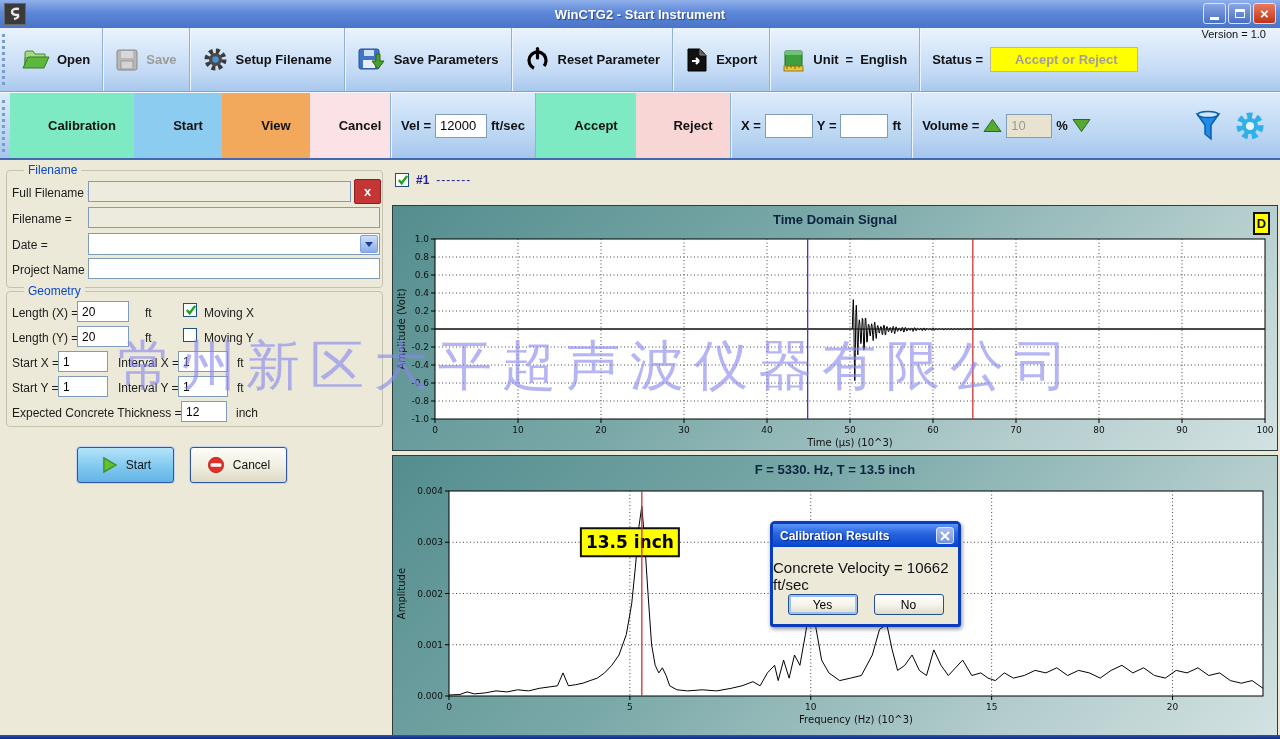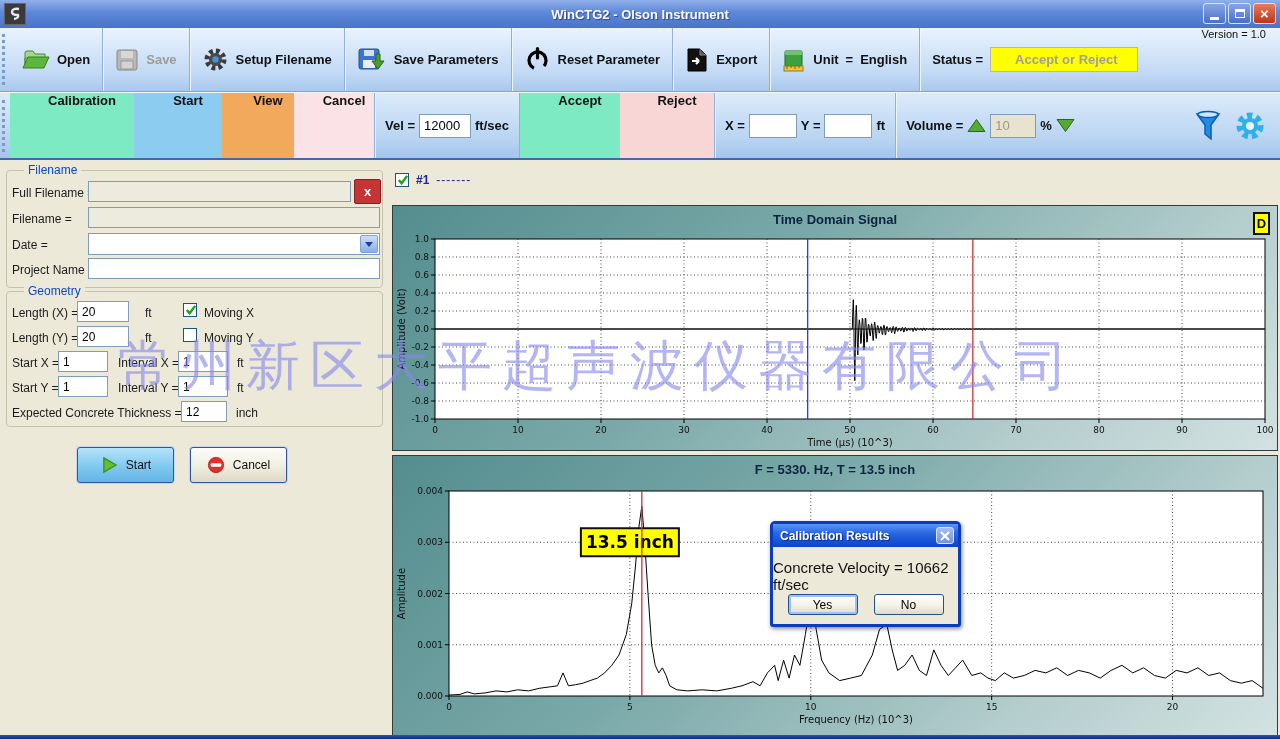--- a/index.html
+++ b/index.html
@@ -32,21 +32,21 @@
     border-top:1px solid #f4f9ff; border-bottom:2px solid #4268b4; display:flex; align-items:stretch; }
   .grip { width:6px; align-self:center; height:80%; border-left:3px dotted #7a9cc8; margin:0 2px; }
   .tb1-item { display:flex; align-items:center; gap:7px; padding:0 12px; height:100%; cursor:default; }
   .tb1-item .lbl { font-weight:bold; font-size:13px; color:#111; }
   .tb1-item.disabled .lbl { color:#9c9c94; }
   .vsep { width:1px; height:100%; background:#8fb0d8; box-shadow:1px 0 0 #eef5fd; }
   .version { margin-left:auto; margin-right:14px; font-size:11px; color:#111; }
   .status-box { width:148px; height:25px; background:#ffff00; border:1px solid #b8b8a8;
     color:#a0a09a; font-weight:bold; font-size:13px; line-height:23px; padding-left:24px; }
 
-  .tb2-block { display:flex; align-items:flex-start; justify-content:center; gap:20px; padding:0 26px; cursor:default; }
+  .tb2-block { display:flex; align-items:center; justify-content:center; gap:20px; padding:0 26px; cursor:default; }
   .tb2-block .lbl { font-weight:bold; font-size:13px; color:#111; }
   .bg-mint   { background:#7deac4; }
   .bg-blue   { background:#8cccf0; }
   .bg-orange { background:#f2a95c; }
   .bg-pink   { background:#fbe2e7; }
   .bg-pink2  { background:#f8d6d6; }
   .tb2-group { display:flex; align-items:center; gap:4px; padding:0 10px; }
   .tb2-group .lbl { font-weight:bold; font-size:13px; color:#111; }
   .tb2-input { height:24px; border:1px solid #7f9db9; background:#fff; font-size:13px; font-weight:normal;
     padding:0 4px; font-family:"Liberation Sans",sans-serif; }
@@ -122,21 +122,21 @@
 
 <div class="screen">
 
   <div class="titlebar">
     <div class="app-icon">
       <svg width="16" height="16" viewBox="0 0 16 16">
         <rect x="0" y="0" width="16" height="16" fill="#3a3a3a"></rect>
         <path d="M12 3 Q5 2 5 6 Q5 9 11 9 Q12 12 7 13" stroke="#e8e8e8" stroke-width="2.4" fill="none"></path>
       </svg>
     </div>
-    <div class="title-text">WinCTG2 - Olson Instrument</div>
+    <div class="title-text">WinCTG2 - Start Instrument</div>
     <div class="win-btns">
       <div class="win-btn">
           <div class="min-glyph"></div>
         </div>
       <div class="win-btn">
           <div class="restore-glyph"></div>
         </div>
       <div class="win-btn close">
           <span class="close-glyph">×</span>
         </div>
@@ -229,21 +229,21 @@
       <span class="lbl">Calibration</span>
     </div>
     <div class="tb2-block bg-blue" style="width:88px">
       <svg width="28" height="28" viewBox="0 0 28 28">
         <ellipse cx="14" cy="25" rx="10" ry="2" fill="#6a9ab8" opacity="0.5"></ellipse>
         <path d="M6 3 L25 13.5 L6 24 Z" fill="#5fc22e" stroke="#3f8c1c"></path>
         <path d="M8 6 L20 13 L8 20 Z" fill="#8ad95e" opacity="0.6"></path>
       </svg>
       <span class="lbl">Start</span>
     </div>
-    <div class="tb2-block bg-orange" style="width:72px">
+    <div class="tb2-block bg-orange" style="width:88px">
       <svg width="30" height="30" viewBox="0 0 30 30">
         <circle cx="15" cy="15" r="13" fill="#4a86d8" stroke="#2a5ca8"></circle>
         <circle cx="11" cy="10" r="6" fill="#7fb0ec" opacity="0.7"></circle>
         <path d="M6 20 Q8 8 10.5 14 Q12 18 13.5 14 Q15 8 17 14 Q18.5 18 20 14 Q21.5 8 24 20" stroke="#fff" stroke-width="2.4" fill="none"></path>
       </svg>
       <span class="lbl">View</span>
     </div>
     <div class="tb2-block bg-pink" style="width:80px">
       <svg width="27" height="27" viewBox="0 0 27 27">
         <circle cx="13.5" cy="13.5" r="11.5" fill="#e03028" stroke="#a01810"></circle>

